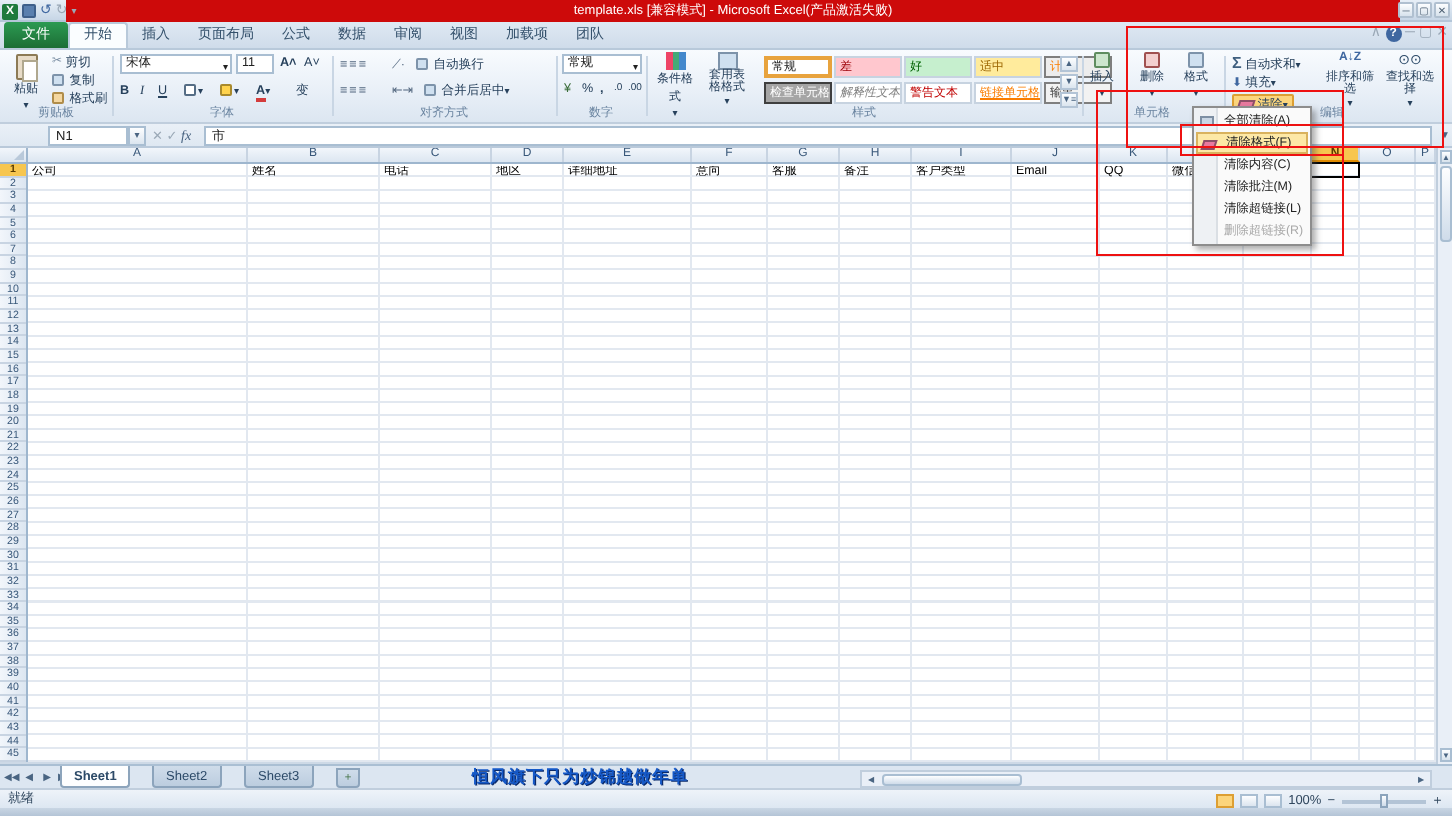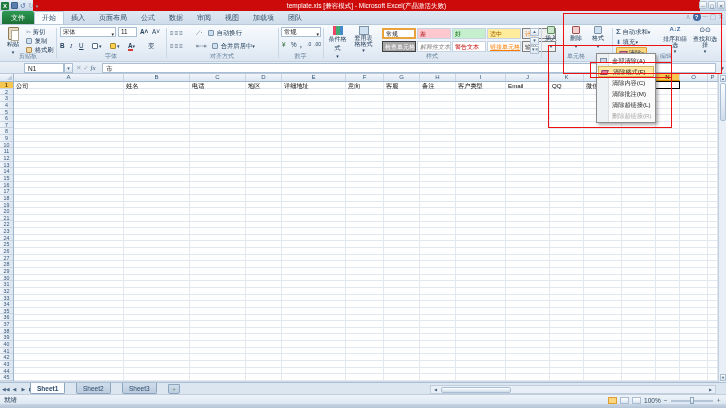--- a/index.html
+++ b/index.html
@@ -466,20 +466,21 @@
     <div class="ins-sheet" id="inssheet" style="left: 168px;">＋</div>
     <div class="hscroll">
       <div class="hs-arrow" style="left:1px">◀</div>
       <div class="hs-thumb"></div>
       <div class="hs-arrow" style="right:1px">▶</div>
     </div>
   <div class="stab active" style="left: 30px;">Sheet1</div>
       <div class="stab" style="left: 76px;">Sheet2</div>
       <div class="stab" style="left: 122px;">Sheet3</div>
     </div>
+  <div class="watermark">恒风旗下只为炒锦越做年单</div>
 
   <div class="statusbar">
     <div class="status-left">就绪</div>
     <div class="status-right">
       <div class="viewbtn active"></div>
       <div class="viewbtn"></div>
       <div class="viewbtn"></div>
       <span>100%</span>
       <span>−</span>
       <div class="zoomtrack">

